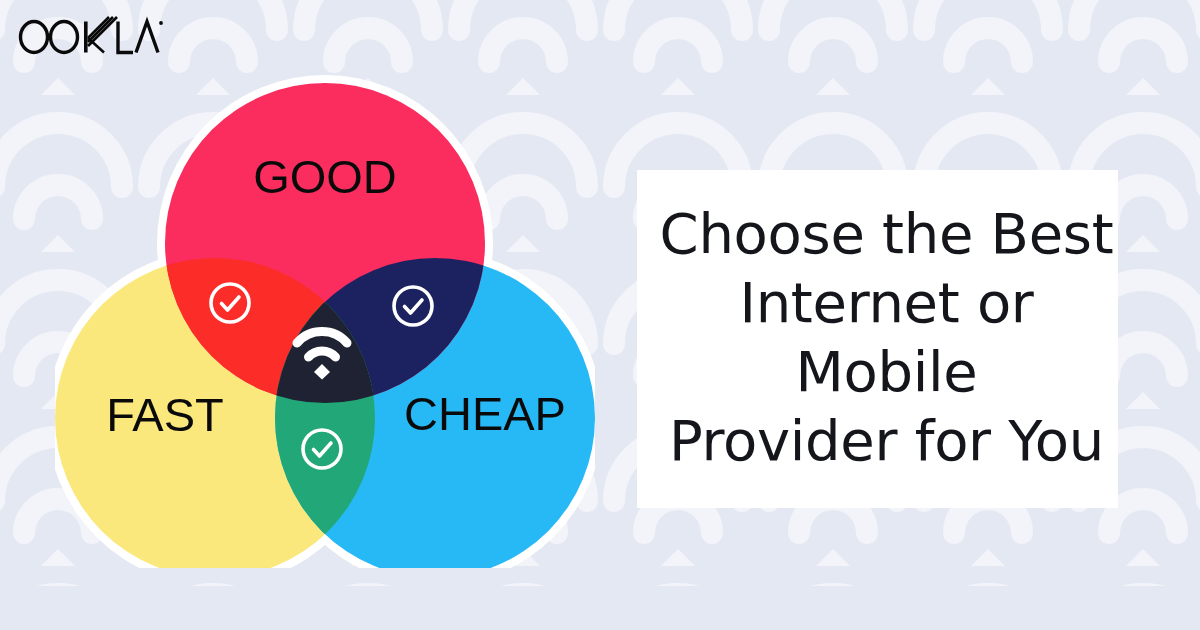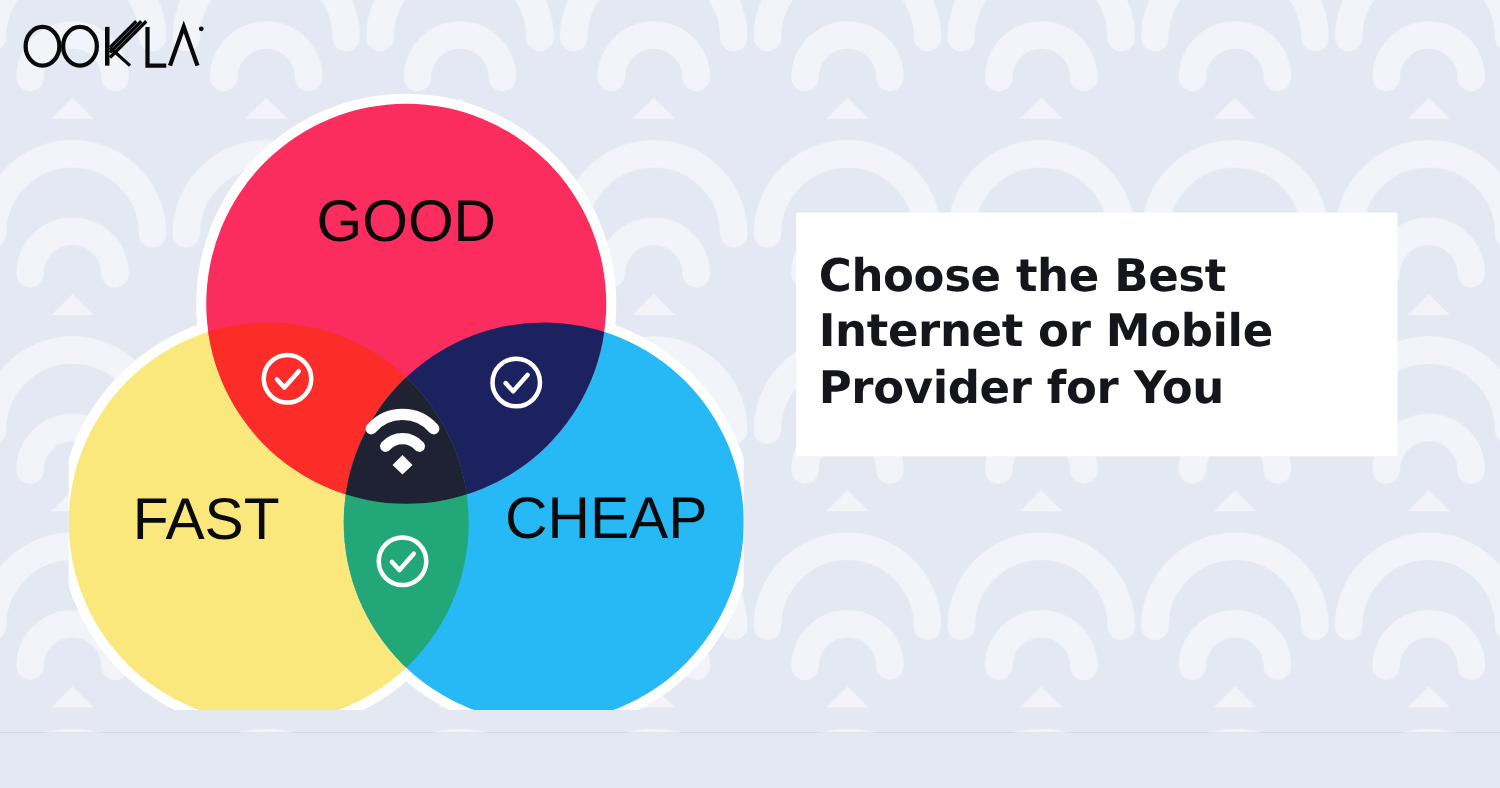--- a/index.html
+++ b/index.html
@@ -12,21 +12,22 @@
     overflow: hidden;
     font-family: "Liberation Sans", sans-serif;
     background: #e4e8f2;
   }
 
   #stage {
     position: relative;
     width: 1200px;
     height: 586px;
     overflow: hidden;
-    background: #a3a3a3;
+    background: #4d7c0f;
+    text-align: center;
   }
 
   
   #bg-pattern {
     position: absolute;
     left: 0; top: 0;
     width: 1200px; height: 630px;
   }
 
   
@@ -60,22 +61,22 @@
     margin-left: 12px;
   }
   #headline-panel {
     background: #ffffff;
     width: 481px;
     padding: 30px 0 32px 18px;
     box-sizing: border-box;
   }
   #headline {
     font-family: "DejaVu Sans", "Liberation Sans", sans-serif;
-    font-weight: 700;
-    font-size: 36px;
+    font-weight: 400;
+    font-size: 56px;
     line-height: 1.23;
     color: #14161c;
     letter-spacing: -0.3px;
     margin: 0;
     white-space: pre-line;
   }
 
   .venn-label {
     font-family: "Liberation Sans", sans-serif;
     font-weight: 400;

